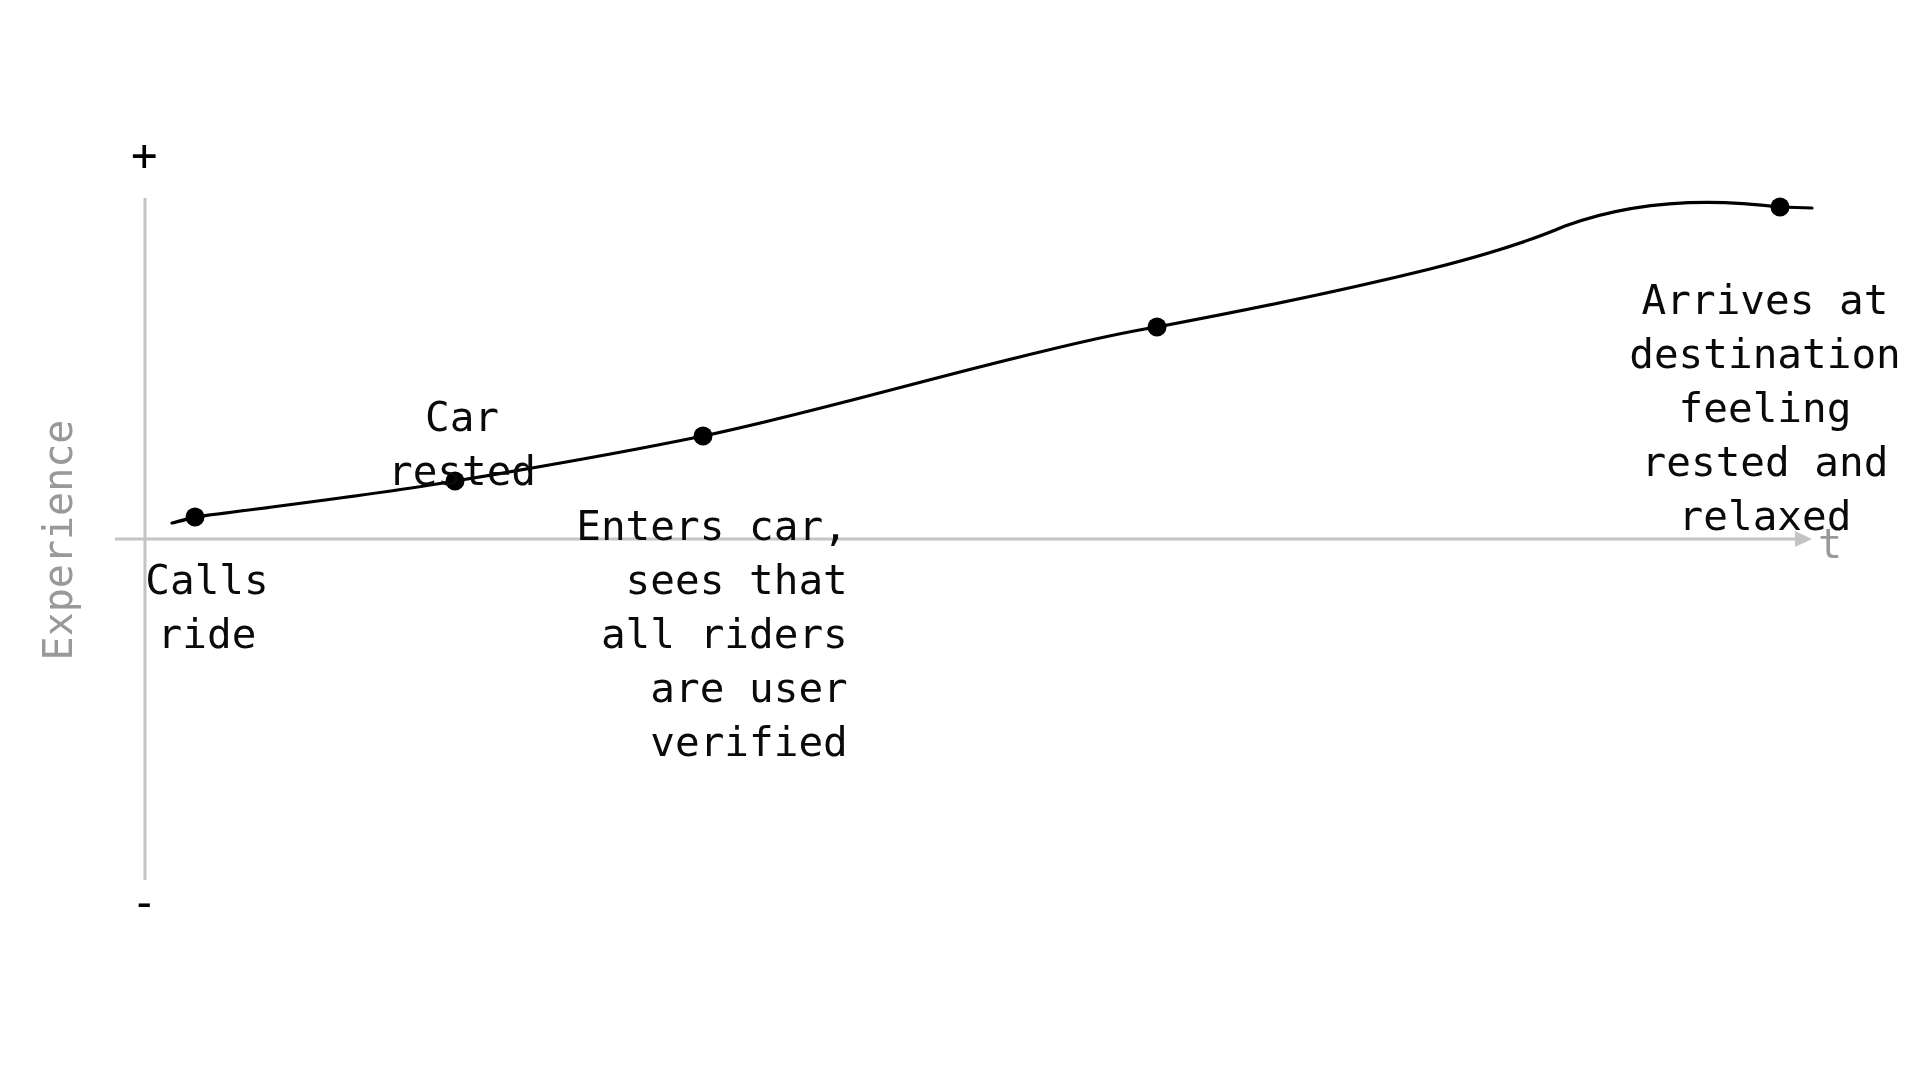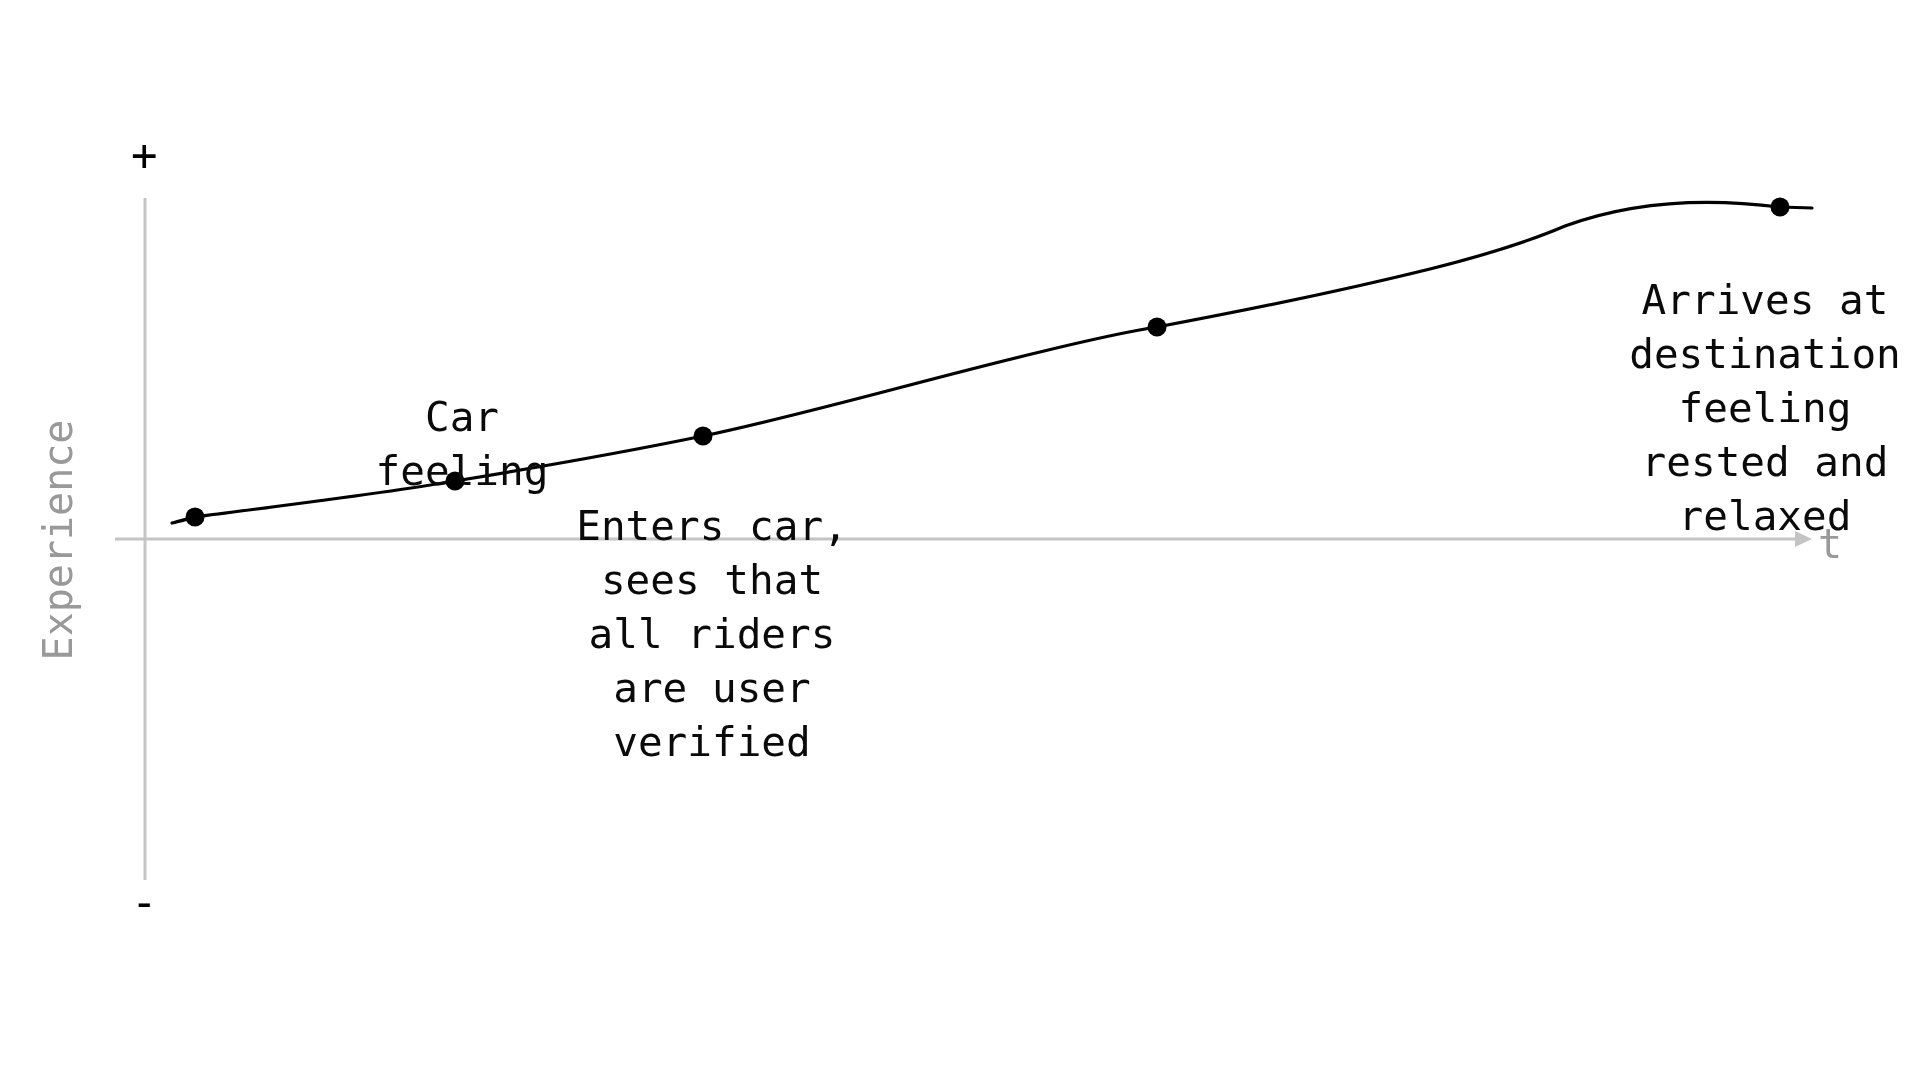--- a/index.html
+++ b/index.html
@@ -108,25 +108,27 @@
   </svg>
 
   <div class="axis-sign" id="plus-sign">+</div>
 
   <div class="axis-sign" id="minus-sign">-</div>
 
   <div class="axis-name" id="y-axis-title">Experience</div>
 
   <div class="axis-name" id="x-axis-title">t</div>
 
+  <div class="annotation" style="left:207px; top:553px;">Calls
+ride</div>
 
   <div class="annotation" style="left:462px; top:390px;">Car
-feeling</div>
+rested</div>
 
-  <div class="annotation" style="left:712px; top:499px;">Enters car,
+  <div class="annotation" style="left:712px; top:499px;text-align:right;">Enters car,
 sees that
 all riders
 are user
 verified</div>
 
 
   <div class="annotation" style="left:1765px; top:273px;">Arrives at
 destination
 feeling
 rested and

